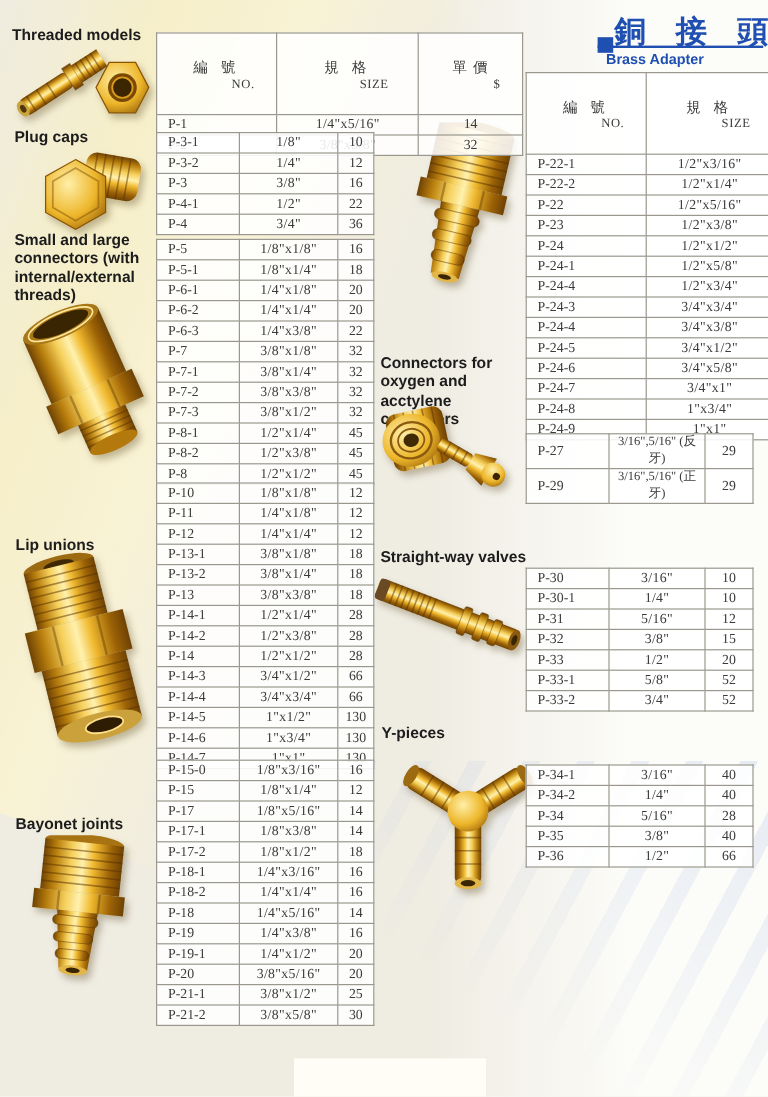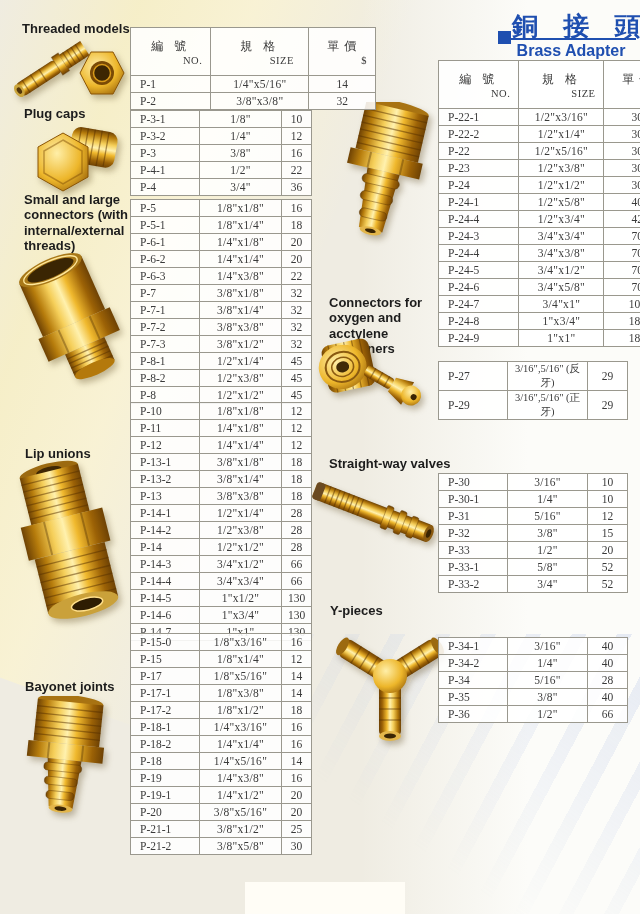--- a/index.html
+++ b/index.html
@@ -15,36 +15,36 @@
         background:repeating-linear-gradient(118deg,rgba(193,205,233,.38) 0 13px,rgba(193,205,233,0) 13px 40px);
         -webkit-mask-image:linear-gradient(215deg,#000 0%,transparent 72%);
         mask-image:linear-gradient(215deg,#000 0%,transparent 72%);}
   .patch-white{position:absolute;left:245px;top:882px;width:160px;height:32px;background:#fffdf6;}
 
   
   .title-zh{position:absolute;right:3px;top:9px;width:125px;text-align:right;
         font-size:26px;font-weight:bold;letter-spacing:9px;color:#1f4fb0;white-space:nowrap;}
   .title-line{position:absolute;left:498px;top:38px;width:138px;height:2px;background:#1f4fb0;}
   .title-square{position:absolute;left:498px;top:31px;width:13px;height:13px;background:#1f4fb0;}
-  .title-en{position:absolute;left:505px;top:42px;width:132px;text-align:center;
-        font-size:16px;font-weight:bold;color:#1f4fb0;}
+  .title-en{position:absolute;left:505px;top:42px;width:132px;text-align:left;
+        font-size:12px;font-weight:bold;color:#1f4fb0;}
 
   
-  .lbl{position:absolute;font-size:13px;font-weight:bold;color:#1c1c1c;line-height:1.18;margin-left:12px;}
+  .lbl{position:absolute;font-size:13px;font-weight:bold;color:#1c1c1c;line-height:1.18;}
 
   
   table.tbl{position:absolute;border-collapse:collapse;background:rgba(255,255,255,.88);
         font-family:"Liberation Serif",serif;color:#3a3a3a;}
   table.tbl,.tbl td,.tbl th{border:1px solid #9a988e;}
   .tbl td{height:16px;padding:0;font-size:11.5px;line-height:14px;}
   .tbl td.c0{width:59px;text-align:left;padding-left:9px;}
   .tbl td.c1{width:81px;text-align:center;letter-spacing:.3px;}
   .tbl td.c2{width:29px;text-align:center;}
   .rt td.c0{width:59px;} .rt td.c1{width:79px;} .rt td.c2{width:39px;}
-  .tbl th{height:31px;padding:8px;font-weight:normal;text-align:center;vertical-align:middle;}
+  .tbl th{height:31px;padding:18px;font-weight:normal;text-align:center;vertical-align:middle;}
   .h-zh{font-size:12px;letter-spacing:4px;white-space:nowrap;}
   .h-en{font-size:10.5px;letter-spacing:.5px;margin-left:44px;}
   .oxy td.c1{font-size:10.5px;letter-spacing:0;}
 
   
   .ph{position:absolute;filter:drop-shadow(3px 4px 3px rgba(90,70,25,.35));}
   .thin{stroke:rgba(85,48,0,.5);stroke-width:1.3;}
   .facet{stroke:rgba(70,40,0,.35);stroke-width:2;}
 </style>
 </head>

